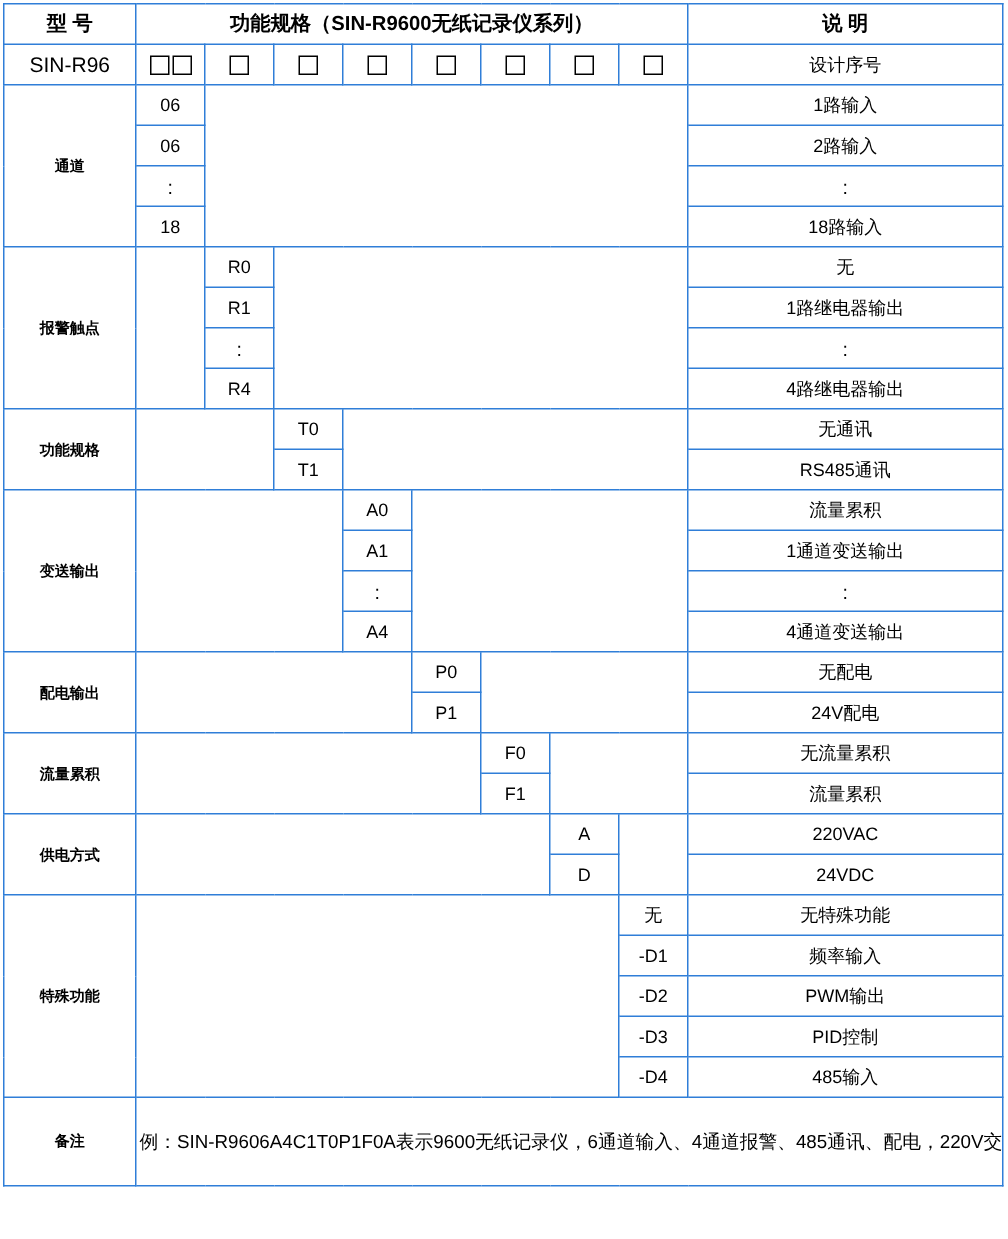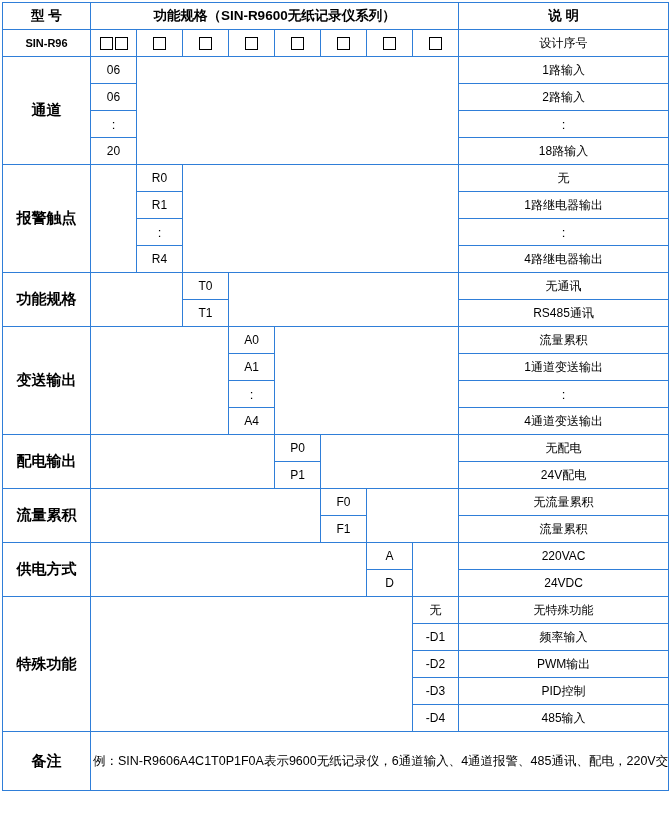--- a/index.html
+++ b/index.html
@@ -34,27 +34,27 @@
   td.hdr {
     background: #1a7fd4;
     color: #ffffff;
     font-weight: bold;
     font-size: 13.5px;
   }
   td.cat {
     background: #1a7fd4;
     color: #ffffff;
     font-weight: bold;
-    font-size: 15px;
+    font-size: 10px;
   }
   td.code {
     background: #1a7fd4;
     color: #ffffff;
-    font-weight: bold;
-    font-size: 11px;
+    font-weight: normal;
+    font-size: 14px;
   }
   td.blank {
     background: #ffffff;
   }
   td.note {
     text-align: left;
     padding: 6px 10px;
     line-height: 1.8;
     white-space: normal;
     font-size: 12.5px;
@@ -114,21 +114,21 @@
       </tr>
       <tr>
         <td>06</td>
         <td>2路输入</td>
       </tr>
       <tr>
         <td class="colon">:</td>
         <td class="colon">:</td>
       </tr>
       <tr>
-        <td>20</td>
+        <td>18</td>
         <td>18路输入</td>
       </tr>
       <tr>
         <td class="cat" rowspan="4">报警触点</td>
         <td class="blank" rowspan="4" colspan="1"></td>
         <td>R0</td>
         <td class="blank" rowspan="4" colspan="6"></td>
         <td>无</td>
       </tr>
       <tr>

